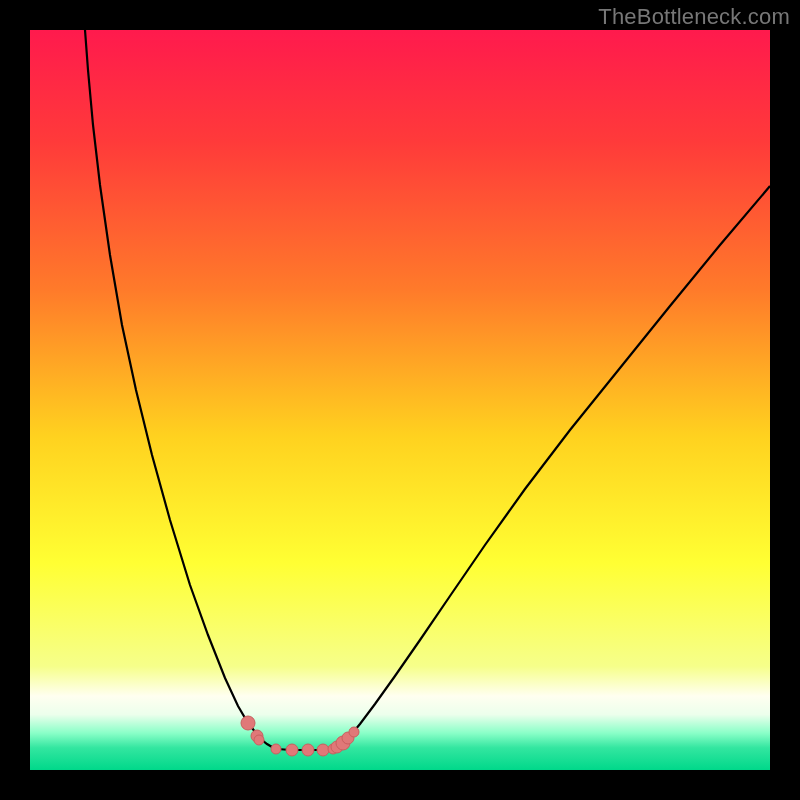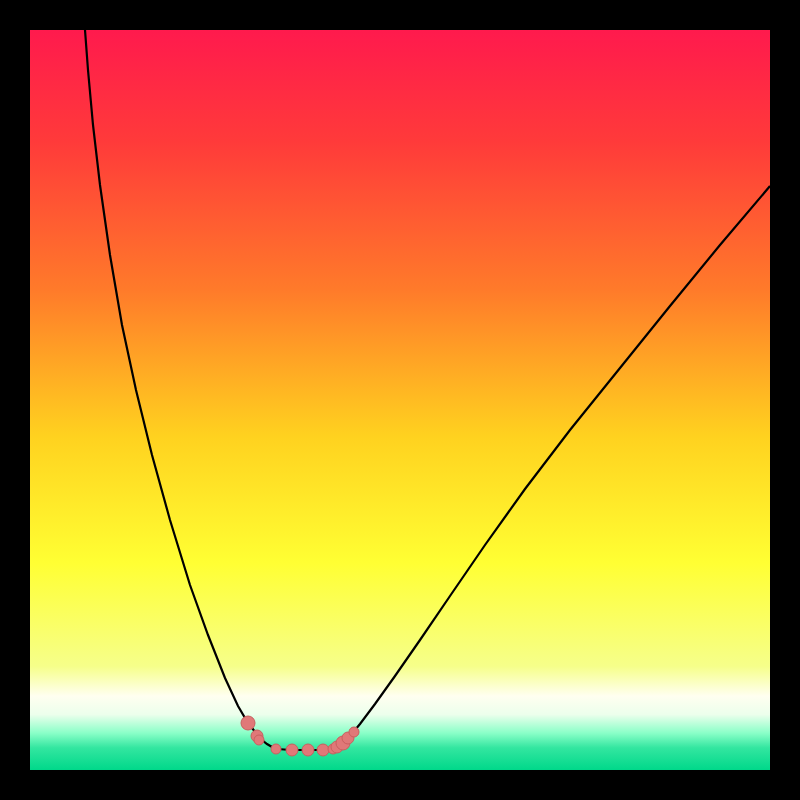--- a/index.html
+++ b/index.html
@@ -37,20 +37,21 @@
   .plot svg {
     display: block;
     width: 740px;
     height: 740px;
   }
 </style>
 </head>
 <body>
 
 <div class="frame">
+  <div class="watermark">TheBottleneck.com</div>
   <div class="plot">
     <svg id="plot-svg" viewBox="0 0 740 740" preserveAspectRatio="none">
       <defs>
         <linearGradient id="bg-grad" x1="0" y1="0" x2="0" y2="1">
             <stop offset="0%" stop-color="#ff1a4d"></stop>
             <stop offset="15%" stop-color="#ff3a3a"></stop>
             <stop offset="35%" stop-color="#ff7a2a"></stop>
             <stop offset="55.00000000000001%" stop-color="#ffd21f"></stop>
             <stop offset="72%" stop-color="#ffff33"></stop>
             <stop offset="86%" stop-color="#f6ff8a"></stop>

